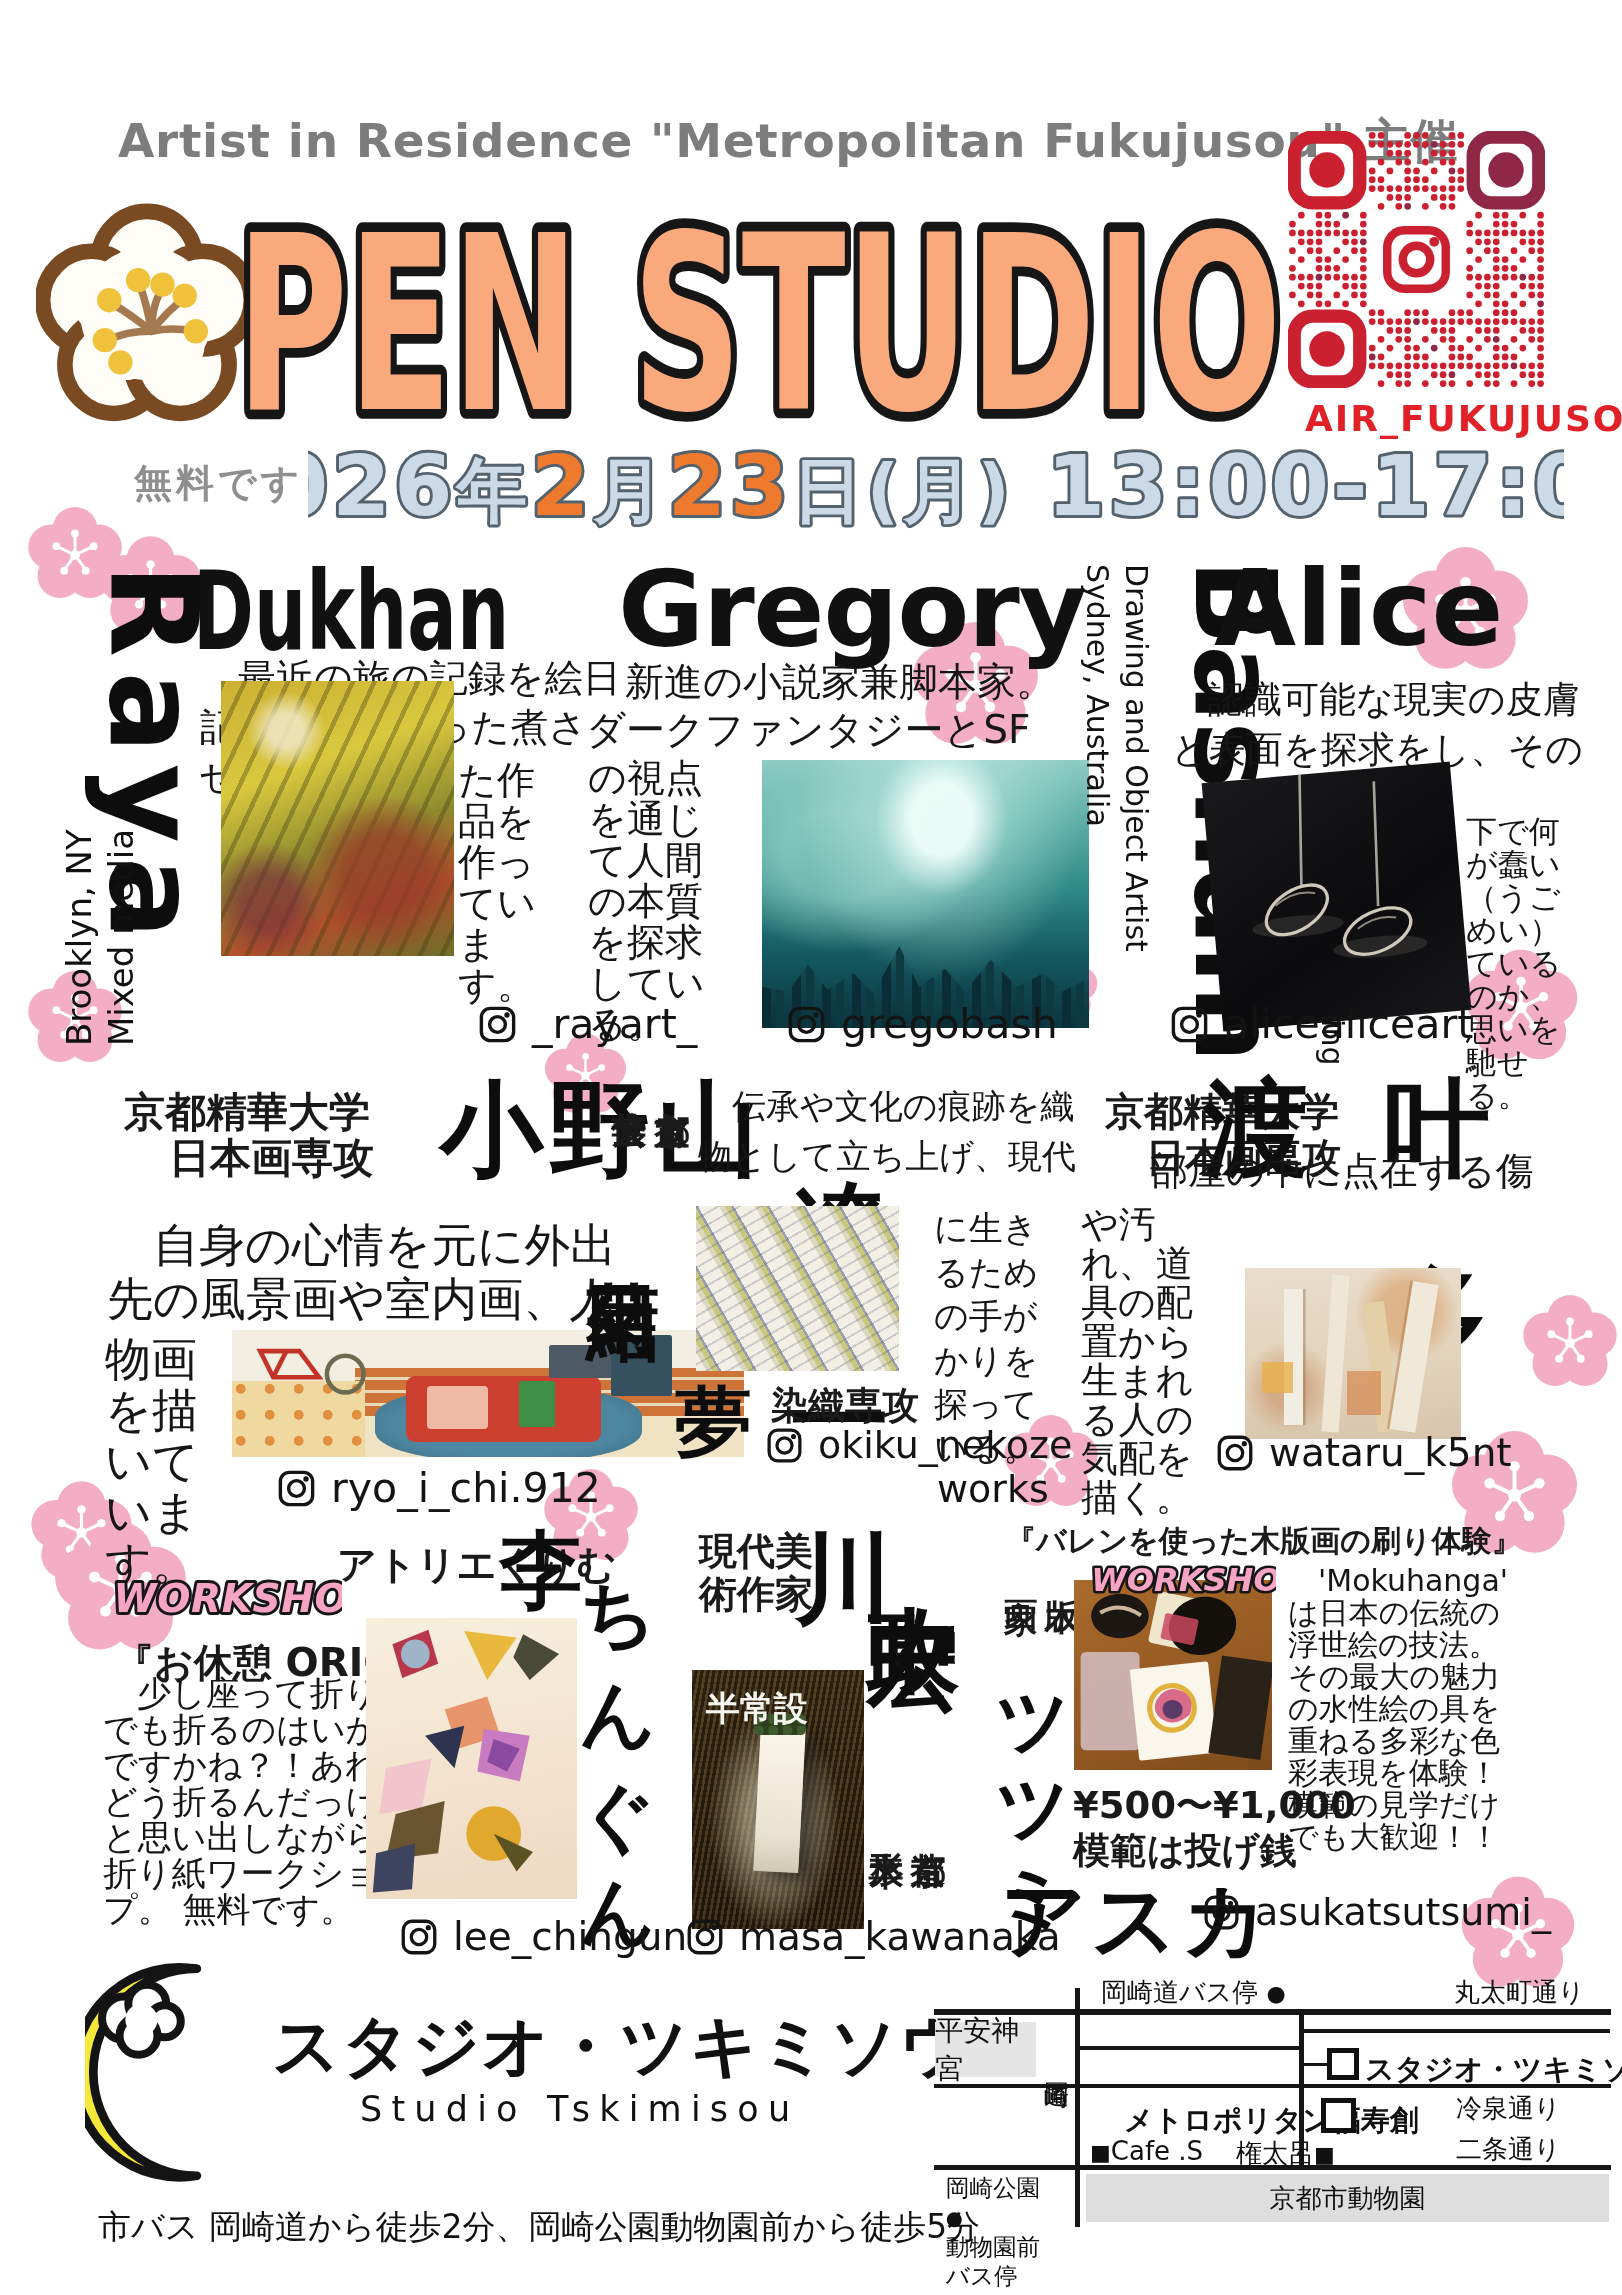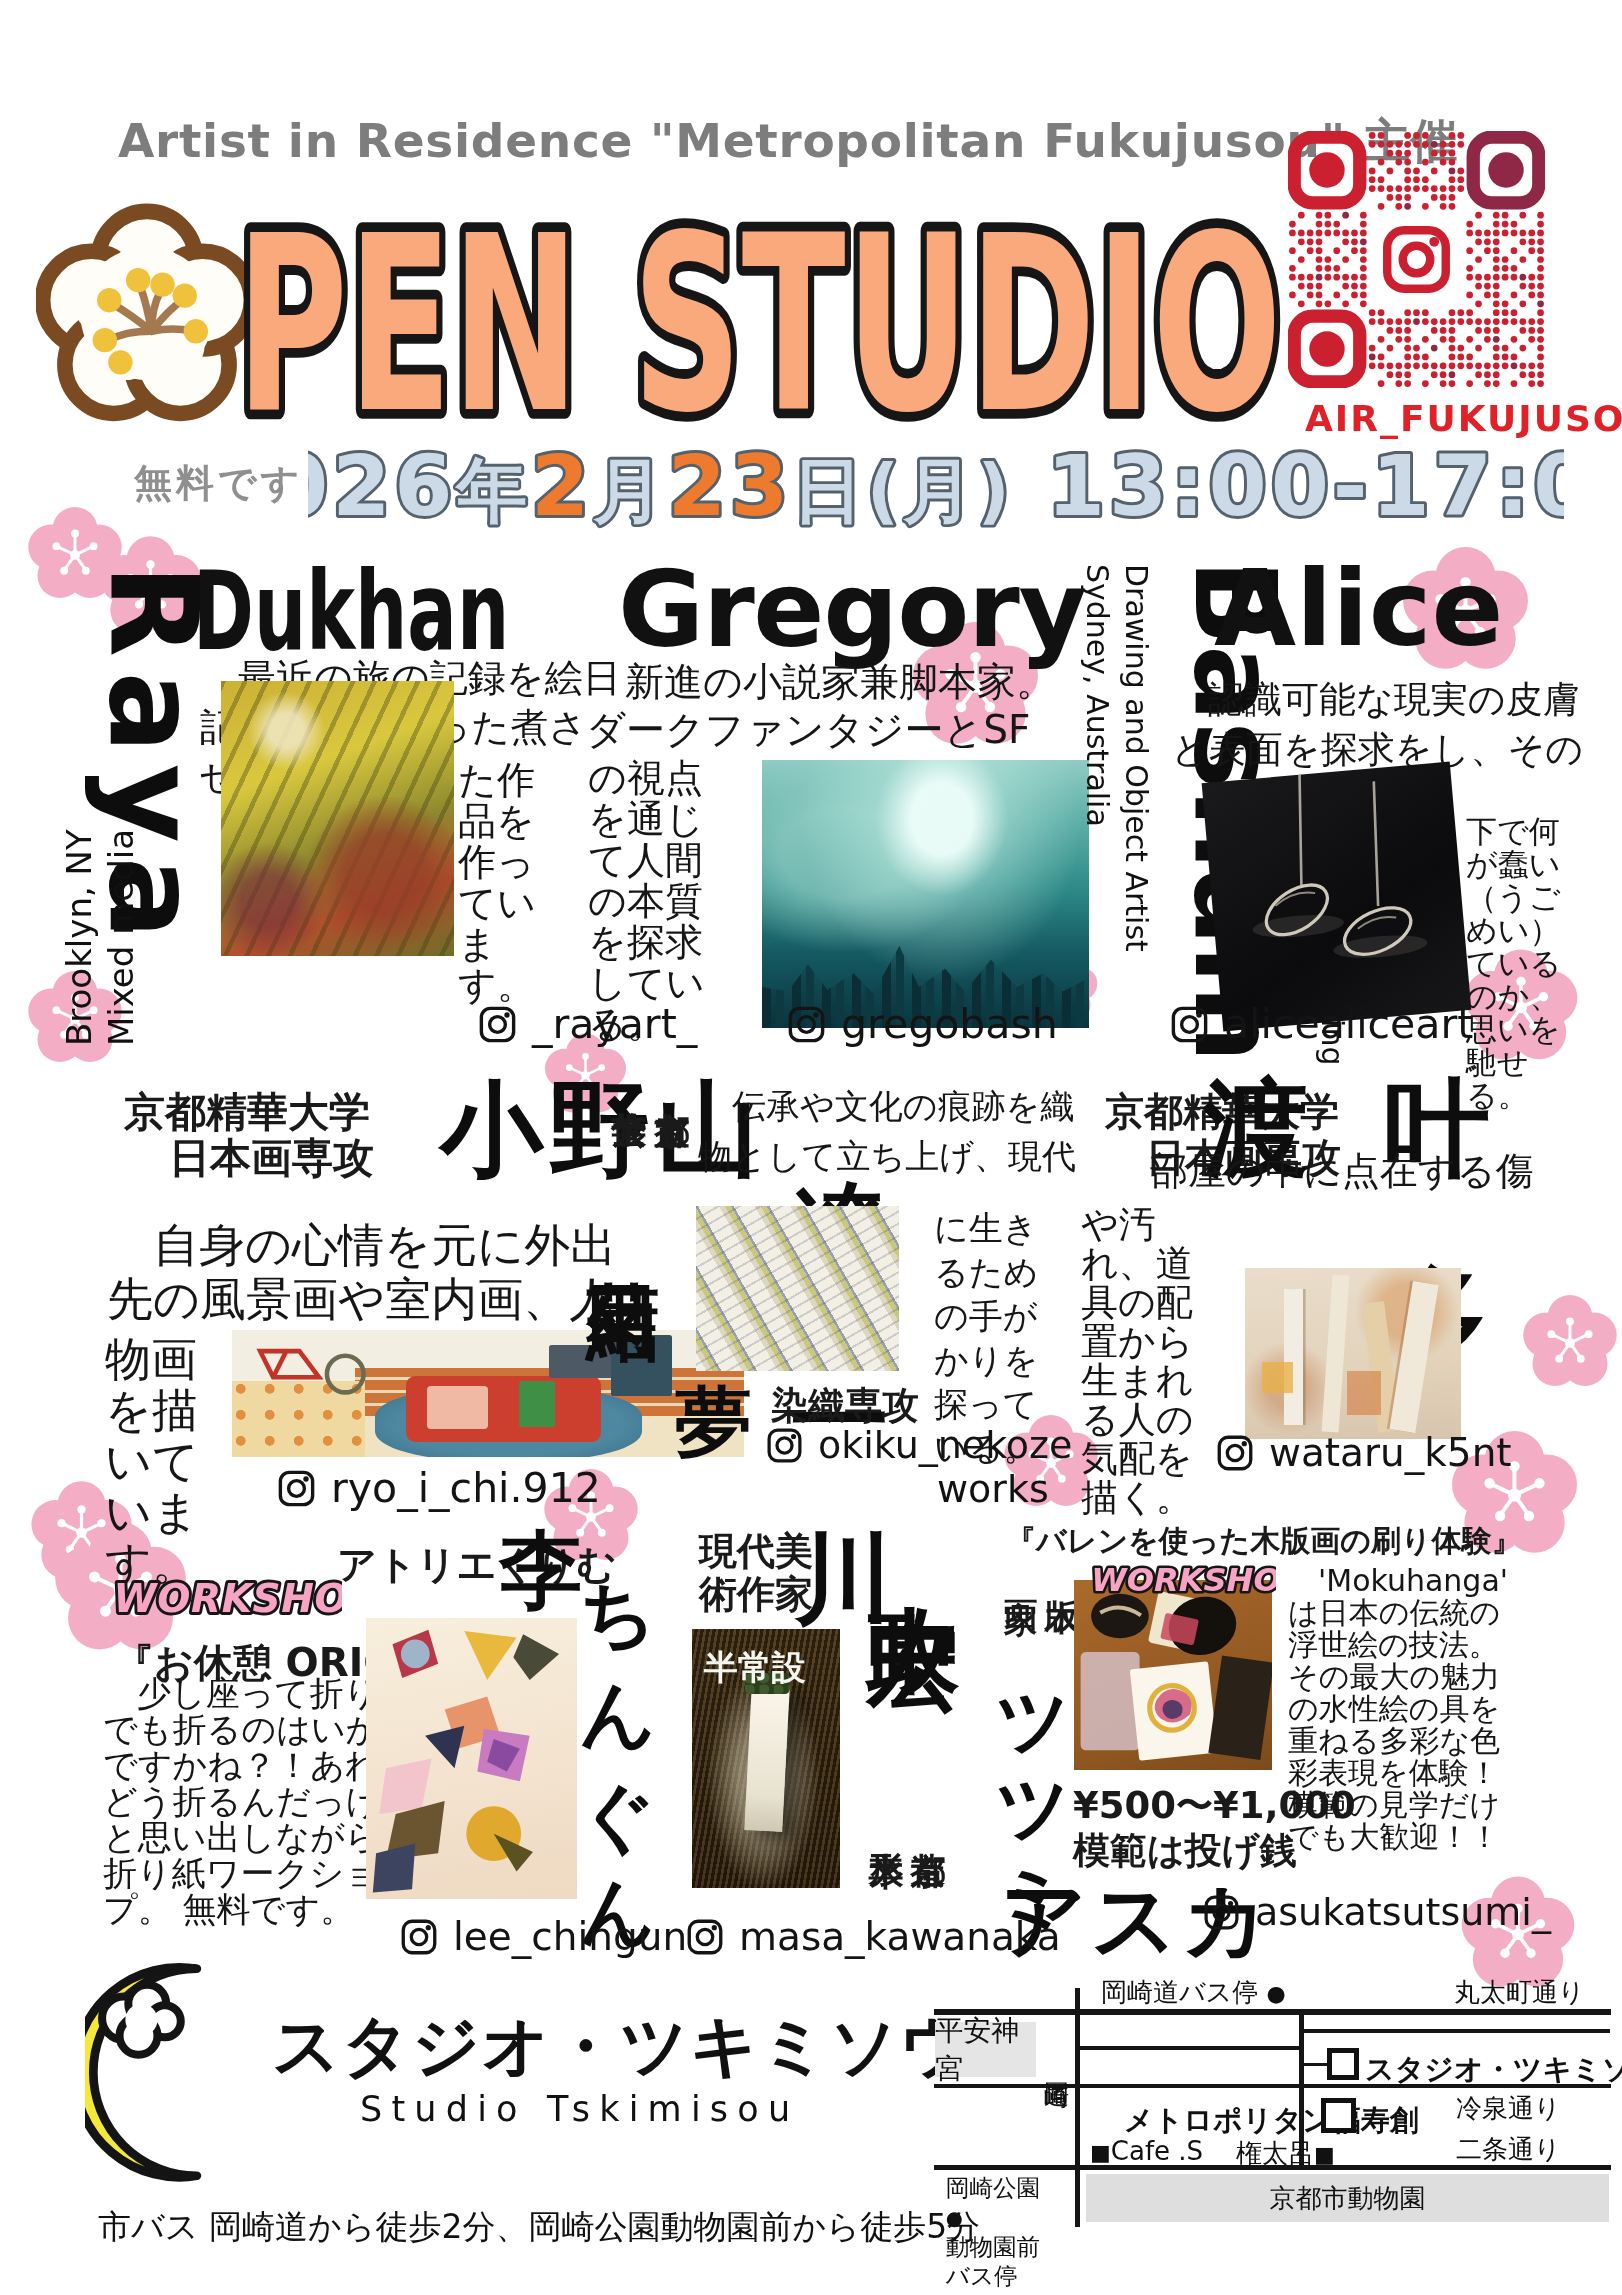--- a/index.html
+++ b/index.html
@@ -707,21 +707,21 @@
     <span style="font-size:39px">lee_chingun</span>
   </div>
 
   <div class="abs lbl z2" style="left:699px;top:1530px;width:119px;font-size:38px;line-height:43px;white-space:normal">現代美術作家</div>
   <div class="abs jname z2" style="left:795px;top:1530px;font-size:98px">川</div>
   <div class="abs vjp jname z2" style="left:867px;top:1530px;font-size:92px;letter-spacing:5.2px">中政宏</div>
   <div class="abs vjp lbl z2" style="left:865px;top:1824px;height:137px;font-size:35px;line-height:42px">
     <div>京都造</div>
     <div>形大卒</div>
   </div>
-  <div class="art" style="left:692px;top:1629px;width:148px;height:259px;
+  <div class="art" style="left:692px;top:1670px;width:172px;height:259px;
        background:
         radial-gradient(ellipse at 48% 58%, rgba(230,220,190,.5) 0 22%, transparent 52%),
         repeating-linear-gradient(100deg, rgba(120,95,50,.5) 0 2.6px, rgba(40,28,12,.6) 2.6px 5.9px),
         linear-gradient(180deg,#2e2414,#1a1208 70%,#120c06)">
     <div style="position:absolute;left:38%;top:22%;width:26%;height:56%;background:linear-gradient(180deg,#faf6ea,#e8e2d0 75%,#cfc8b2);transform:rotate(3deg);box-shadow:11.8px 6.5px 15.7px rgba(0,0,0,.55)"></div>
     <div style="position:absolute;left:36%;top:17%;width:30%;height:8%;background:radial-gradient(circle at 30% 40%,#3e5a2e 0 5.2px,transparent 5.9px) 0 0/14.4px 11.8px,#2c3e1c;border-radius:5.2px"></div>
     <div class="caption-white" style="left:8%;top:6%;font-size:34px">半常設</div>
   </div>
   <div class="abs ig" style="left:684px;top:1914px">
     <svg width="42" height="42" viewBox="0 0 24 24" fill="none" stroke="#141414" stroke-width="1.9">

